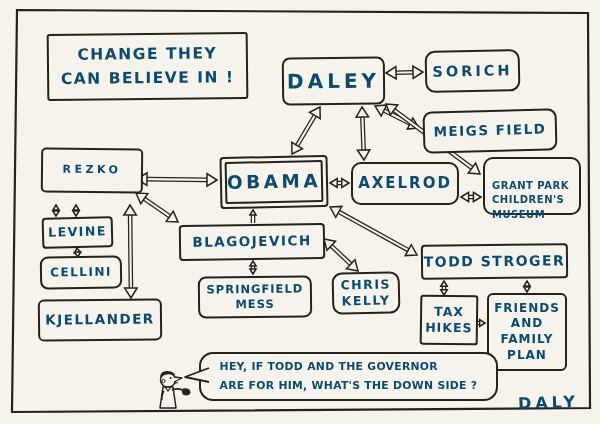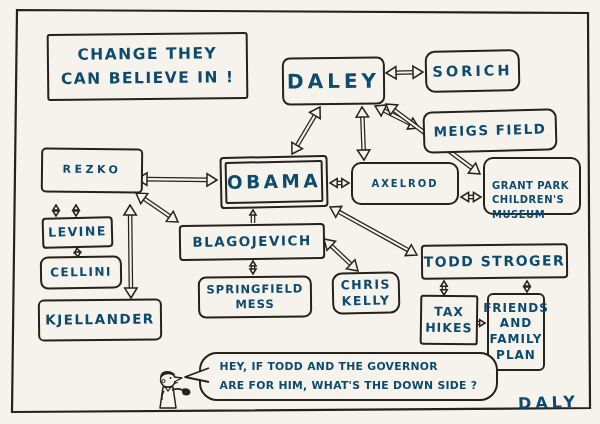--- a/index.html
+++ b/index.html
@@ -188,21 +188,21 @@
         <span>GRANT PARK
 CHILDREN'S
 MUSEUM</span>
       </div>
       <div class="node" style="left: 41px; top: 148px; width: 102px; height: 45px; border-radius: 5px; font-size: 11px; letter-spacing: 3.5px; transform: rotate(0.6deg);">
         <span>REZKO</span>
       </div>
       <div class="node double" style="left: 220px; top: 156px; width: 108px; height: 52px; border-radius: 4px; font-size: 18.5px; letter-spacing: 3.5px; transform: rotate(-1.2deg);">
         <span>OBAMA</span>
       </div>
-      <div class="node" style="left: 351px; top: 162px; width: 108px; height: 43px; border-radius: 10px; font-size: 10px; letter-spacing: 2px; transform: rotate(0deg);">
+      <div class="node" style="left: 351px; top: 162px; width: 108px; height: 43px; border-radius: 10px; font-size: 15px; letter-spacing: 2px; transform: rotate(0deg);">
         <span>AXELROD</span>
       </div>
       <div class="node" style="left: 42px; top: 217px; width: 71px; height: 31px; border-radius: 4px; font-size: 12.5px; letter-spacing: 1.5px; transform: rotate(-1.5deg);">
         <span>LEVINE</span>
       </div>
       <div class="node" style="left: 40px; top: 256px; width: 82px; height: 33px; border-radius: 8px; font-size: 12px; letter-spacing: 1.5px; transform: rotate(-0.8deg);">
         <span>CELLINI</span>
       </div>
       <div class="node" style="left: 179px; top: 224px; width: 146px; height: 36px; border-radius: 4px; font-size: 13.5px; letter-spacing: 1.5px; transform: rotate(-0.8deg);">
         <span>BLAGOJEVICH</span>
@@ -218,29 +218,29 @@
       <div class="node" style="left: 421px; top: 244px; width: 147px; height: 35px; border-radius: 4px; font-size: 14px; letter-spacing: 1.5px; transform: rotate(-0.6deg);">
         <span>TODD STROGER</span>
       </div>
       <div class="node" style="left: 38px; top: 299px; width: 124px; height: 42px; border-radius: 6px; font-size: 13.5px; letter-spacing: 1.5px; transform: rotate(-0.6deg);">
         <span>KJELLANDER</span>
       </div>
       <div class="node" style="left: 412px; top: 295px; width: 58px; height: 50px; border-radius: 3px; font-size: 12.5px; letter-spacing: 1px; transform: rotate(0.8deg); margin-left: 8px;">
         <span>TAX
 HIKES</span>
       </div>
-      <div class="node" style="left: 487px; top: 293px; width: 58px; height: 78px; border-radius: 6px; font-size: 12px; letter-spacing: 1px; transform: rotate(0deg);">
+      <div class="node" style="left: 487px; top: 293px; width: 80px; height: 78px; border-radius: 6px; font-size: 12px; letter-spacing: 1px; transform: rotate(0deg);">
         <span>FRIENDS
 AND
 FAMILY
 PLAN</span>
       </div>
     </div>
 
-  <div class="bubble" style="left:199px;top:352px;width:299px;height:49px;font-size:10.8px;letter-spacing:0.3px;">
+  <div class="bubble" style="left:199px;top:352px;width:299px;height:49px;font-size:10.8px;letter-spacing:0.3px;border-radius:14px;">
     <span>HEY, IF TODD AND THE GOVERNOR
 ARE FOR HIM, WHAT'S THE DOWN SIDE ?</span>
   </div>
 
   <svg class="tail" style="left:183px;top:366px;" width="27" height="19" viewBox="0 0 27 19">
     <path d="M26,2 L2,11 L26,16" fill="#f6f3ec" stroke="#25221c" stroke-width="1.8" stroke-linejoin="round"></path>
   </svg>
 
   <svg class="figure" style="left:152px;top:369px;" width="46" height="40" viewBox="0 0 46 40">
     <path d="M11,18 L8,39 L24,39 L21,18 Z" fill="#f6f3ec" stroke="#25221c" stroke-width="1.5" stroke-linejoin="round"></path>

